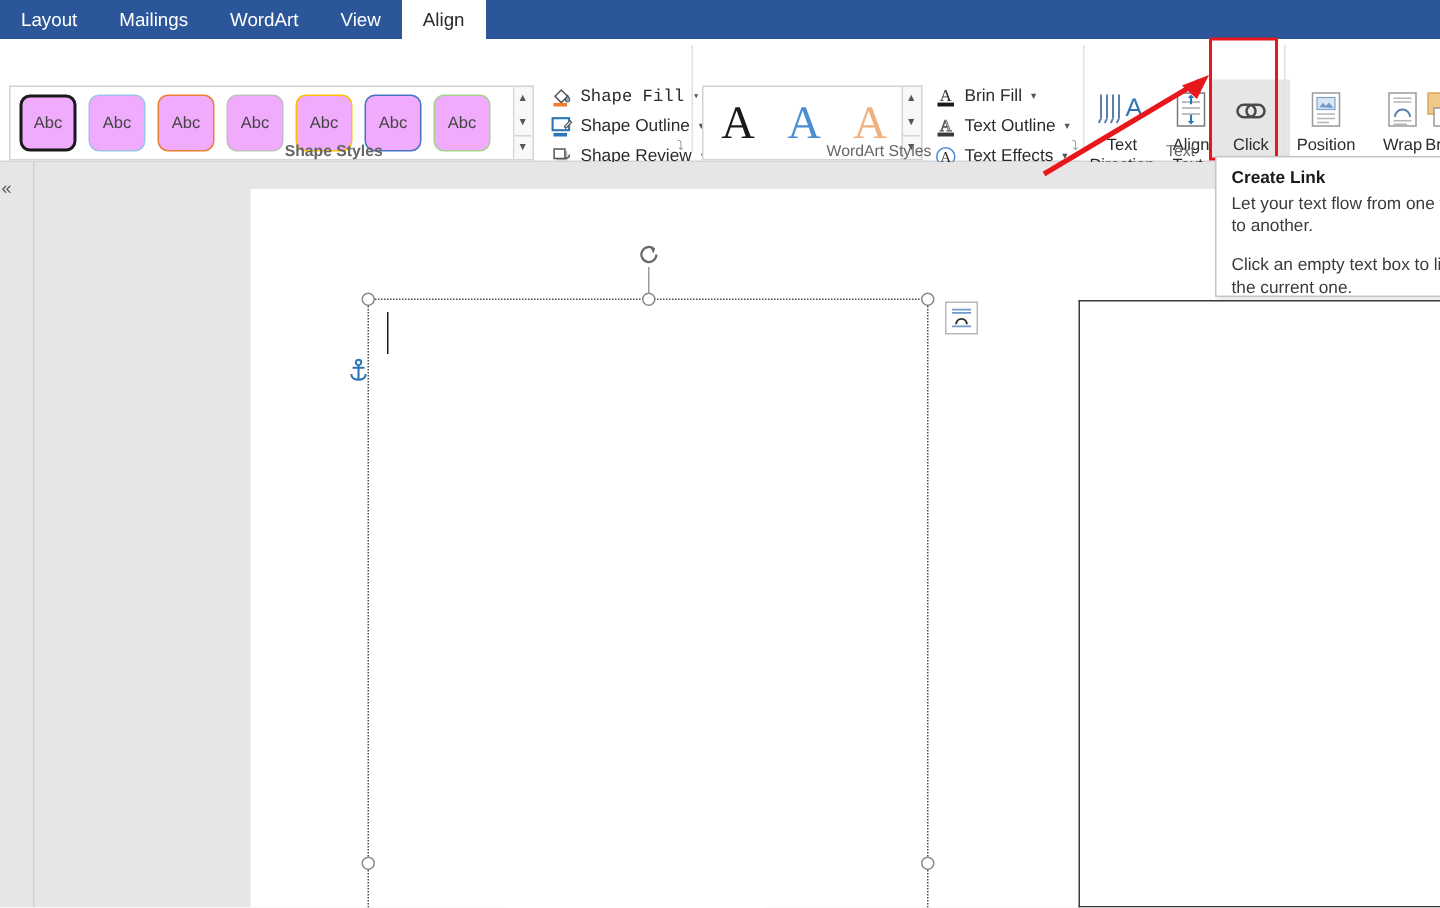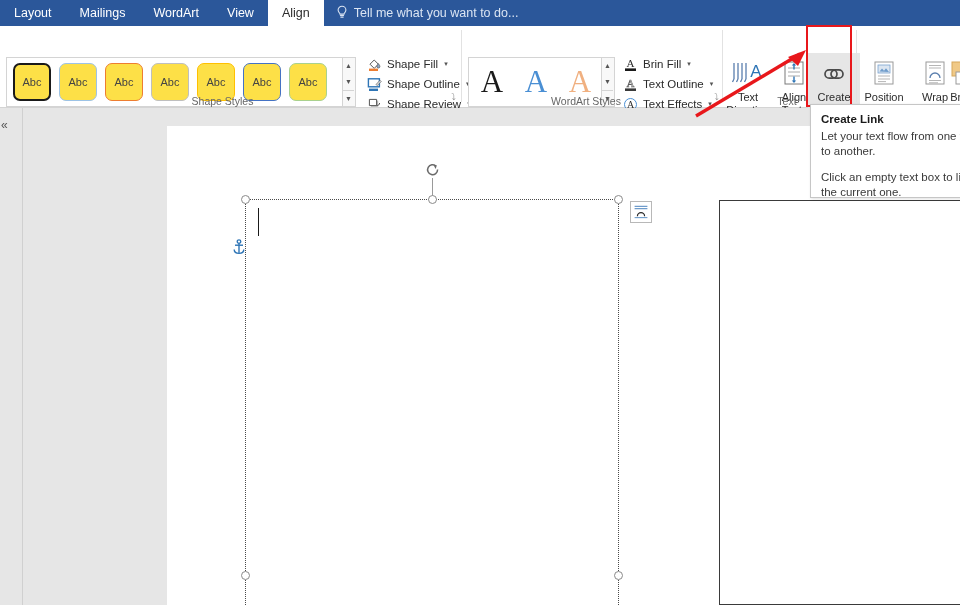--- a/index.html
+++ b/index.html
@@ -54,21 +54,21 @@
     cursor: pointer;
   }
 
   
   .gallery {
     position: absolute;
     border: 1px solid #d4d4d4; background: #ffffff;
   }
   .thumb-shape {
     position: absolute; width: 38px; height: 38px;
-    border-radius: 7px; background: #fde047;
+    border-radius: 7px; background: #f0abfc;
     display: flex; align-items: center; justify-content: center;
     font-size: 11px; color: #444444; cursor: pointer;
   }
   .gal-scroll {
     position: absolute; width: 13px;
     border: 1px solid #d4d4d4; border-left: none; background: #f8f8f8;
   }
   .gal-btn {
     width: 11px; height: 16px; line-height: 16px;
     font-size: 7px; color: #555; text-align: center; cursor: pointer;
@@ -155,50 +155,41 @@
 <body>
 
 <div id="app">
 
   <div class="tabstrip">
     <div class="tab">Layout</div>
     <div class="tab">Mailings</div>
     <div class="tab">WordArt</div>
     <div class="tab">View</div>
     <div class="tab active">Align</div>
-    <div class="tellme">
-      <span class="bulb">
-        <svg width="12" height="14" viewBox="0 0 12 14">
-          <path d="M6 1.2c-2.2 0-3.9 1.7-3.9 3.8 0 1.5 .8 2.3 1.4 3 .3 .4 .5 .7 .5 1.1h4c0-.4 .2-.7 .5-1.1 .6-.7 1.4-1.5 1.4-3C9.9 2.9 8.2 1.2 6 1.2z" fill="none" stroke="#dbe5f3" stroke-width="1.1"></path>
-          <path d="M4.4 10.6h3.2M4.9 12.3h2.2" stroke="#dbe5f3" stroke-width="1.1" fill="none" stroke-linecap="round"></path>
-        </svg>
-      </span>
-      <span>Tell me what you want to do...</span>
-    </div>
   </div>
 
   <div class="ribbon">
    <div class="ribbon-inner">
 
     <div class="gallery" style="left:6px; top:31px; width:337px; height:50px;">
       <div class="thumb-shape" style="left:6px; top:5px; border:2.2px solid #1a1a1a;">Abc</div>
       <div class="thumb-shape" style="left:52px; top:5px; border:1.6px solid #9dc3e6;">Abc</div>
       <div class="thumb-shape" style="left:98px; top:5px; border:1.6px solid #ed7d31;">Abc</div>
       <div class="thumb-shape" style="left:144px; top:5px; border:1.6px solid #bfbfbf;">Abc</div>
       <div class="thumb-shape" style="left:190px; top:5px; border:1.8px solid #ffc000;">Abc</div>
       <div class="thumb-shape" style="left:236px; top:5px; border:1.6px solid #4472c4;">Abc</div>
       <div class="thumb-shape" style="left:282px; top:5px; border:1.6px solid #a9d18e;">Abc</div>
     </div>
     <div class="gal-scroll" style="left:343px; top:31px; height:50px;">
       <div class="gal-btn">▲</div>
       <div class="gal-btn">▼</div>
       <div class="gal-btn" style="border-top:1px solid #d4d4d4;">▼</div>
     </div>
 
-    <div class="cmd" style="left:364px; top:28px;">
+    <div class="cmd" style="left:364px; top:28px;font-family:Liberation Mono, monospace;">
       <span class="ico">
         <svg width="15" height="15" viewBox="0 0 15 15">
           <path d="M3 7.2 L7.2 3 l4.2 4.2 -4.2 4.2z" fill="#ffffff" stroke="#555" stroke-width="1"></path>
           <path d="M11.4 6.6c1 1.4 1.5 2.2 1.5 2.9a1.5 1.5 0 0 1-3 0c0-.7 .5-1.5 1.5-2.9z" fill="#8ea9c9" stroke="#555" stroke-width=".7"></path>
           <rect x="2" y="11.6" width="9" height="2.4" fill="#ed7d31"></rect>
         </svg>
       </span>
       <span>Shape Fill</span>
       <span class="caret">▾</span>
     </div>
@@ -219,21 +210,21 @@
           <path d="M4 3.6h7.2v6.2H4z" fill="#b8b8b8"></path>
           <path d="M2.4 2.4h7.2v6.2H2.4z" fill="#ffffff" stroke="#555" stroke-width="1"></path>
           <path d="M9.6 8.6c1.8 0 3-1 3-2.6" fill="none" stroke="#555" stroke-width="1"></path>
         </svg>
       </span>
       <span>Shape Review</span>
       <span class="caret">▾</span>
     </div>
 
     <div class="launcher" style="left:448px; top:66px;">⤵</div>
-    <div class="grp-label" style="left:130px; width:185px;">Shape Styles</div>
+    <div class="grp-label" style="left:130px; width:185px;font-weight:bold;">Shape Styles</div>
     <div class="grp-sep" style="left:461px;"></div>
 
     <div class="gallery" style="left:468px; top:31px; width:134px; height:50px;">
       <div class="thumb-wa" style="left:2px; top:4px; color:#1a1a1a;">A</div>
       <div class="thumb-wa" style="left:46px; top:4px; color:#4a8fd4;">A</div>
       <div class="thumb-wa" style="left:90px; top:4px; color:#f0b080;">A</div>
     </div>
     <div class="gal-scroll" style="left:602px; top:31px; height:50px;">
       <div class="gal-btn">▲</div>
       <div class="gal-btn">▼</div>
@@ -302,21 +293,21 @@
       </span>
     </div>
 
     <div class="bigbtn hot" style="left:808px; top:27px; height:78px;">
       <span class="glyph">
         <svg width="30" height="26" viewBox="0 0 30 26">
           <path d="M12 13a4.2 4.2 0 0 1 4.2-4.2h3.6a4.2 4.2 0 0 1 0 8.4h-3.6A4.2 4.2 0 0 1 12 13z" fill="none" stroke="#4a4a4a" stroke-width="1.7"></path>
           <path d="M18 13a4.2 4.2 0 0 0-4.2-4.2h-3.6a4.2 4.2 0 0 0 0 8.4h3.6A4.2 4.2 0 0 0 18 13z" fill="none" stroke="#4a4a4a" stroke-width="1.7"></path>
         </svg>
       </span>
-      <span>Create</span>
+      <span>Click</span>
       <span>Link</span>
     </div>
 
     <div class="grp-label" style="left:722px; width:130px;">Text</div>
     <div class="grp-sep" style="left:856px;"></div>
 
     <div class="bigbtn" style="left:852px; top:27px;padding-left:12px;">
       <span class="glyph">
         <svg width="28" height="30" viewBox="0 0 28 30">
           <rect x="5" y="3" width="18" height="22" fill="#ffffff" stroke="#9a9a9a" stroke-width="1"></rect>

